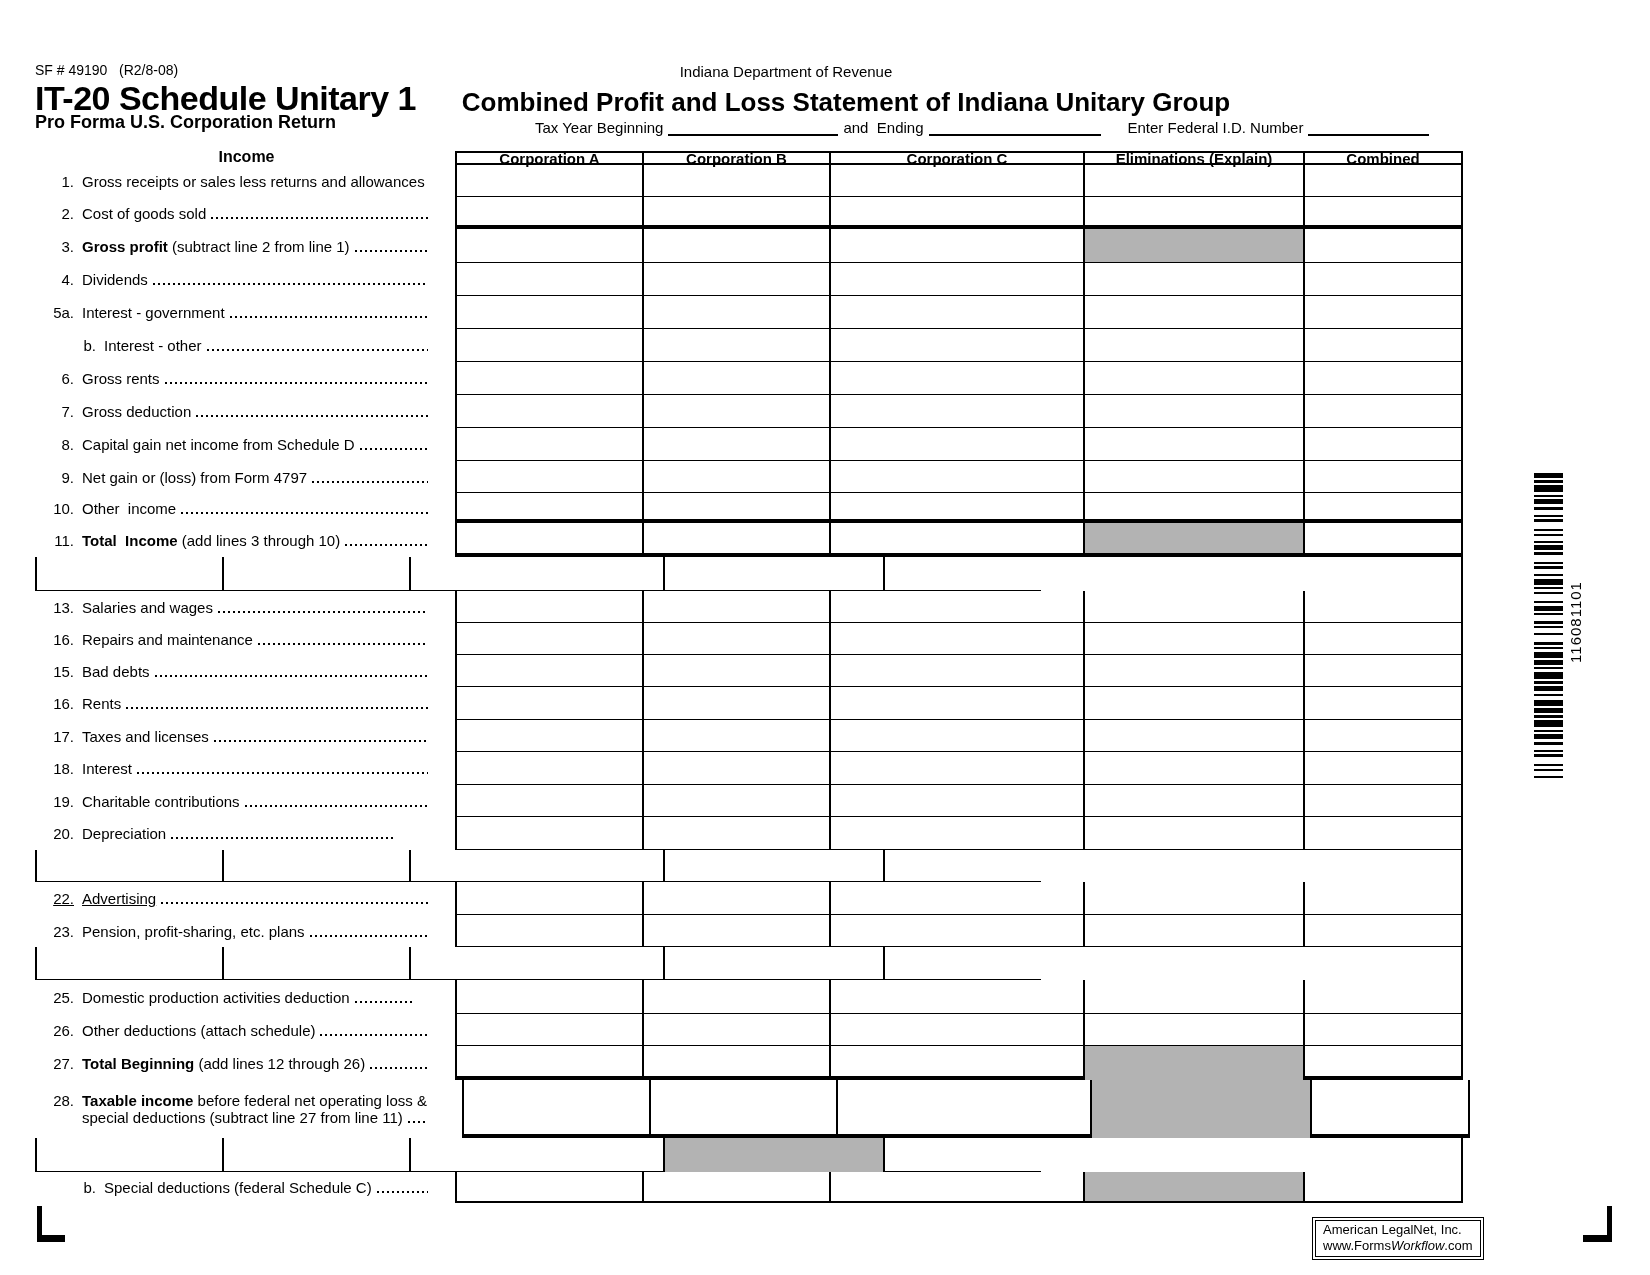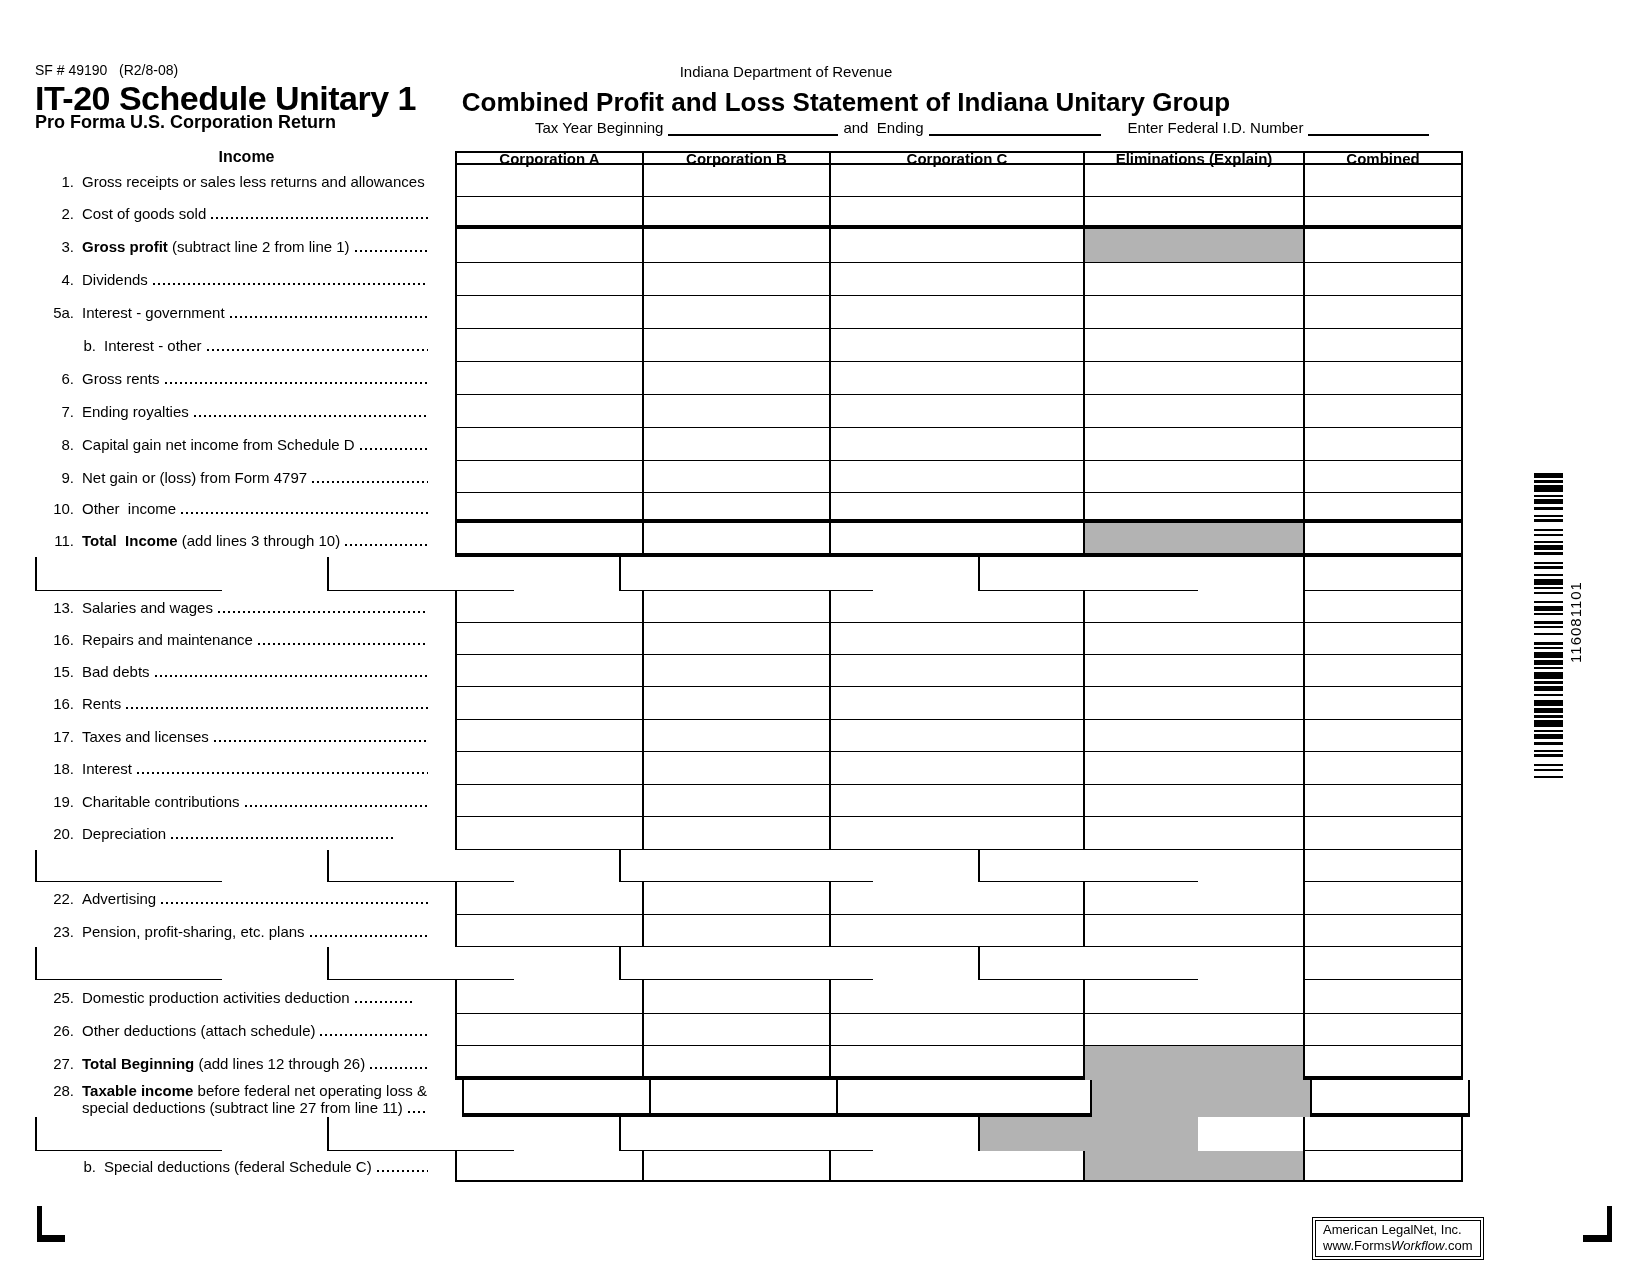--- a/index.html
+++ b/index.html
@@ -29,21 +29,21 @@
   .headlabel { justify-content:flex-end; align-items:center; }
   .section-title { font-weight:bold; font-size:16px; text-align:center; width:100%; line-height:16px; }
   .lline { display:flex; align-items:flex-end; font-size:15px; line-height:17px; }
   .num  { width:36px; text-align:right; flex-shrink:0; white-space:pre; }
   .num.indent { width:58px; }
   .txt  { margin-left:8px; white-space:pre; }
   .lline.l2 { margin-left:44px; }
   .l2 .txt2 { white-space:pre; }
   .leader { flex:1; height:2px; margin:0 27px 3px 5px;
             background:repeating-linear-gradient(90deg,#000 0,#000 2px,transparent 2px,transparent 5px); }
-  .cellwrap { display:flex; flex:1; border-left:2px solid #000; border-right:2px solid #000;justify-content:space-between; }
+  .cellwrap { display:flex; flex:1; border-left:2px solid #000; border-right:2px solid #000; }
   .headwrap { border-top:2px solid #000; }
   .lastwrap { border-bottom:2px solid #000; }
   .cell { border-left:2px solid #000; border-bottom:1px solid #000; height:100%; }
   .cell.c0 { border-left:none; width:185px; }
   .cell.c1 { width:187px; } .cell.c2 { width:254px; }
   .cell.c3 { width:220px; } .cell.c4 { width:158px; }
   .cell.thick { border-bottom:4px solid #000; }
   .cell.nob   { border-bottom:none; }
   .cell.gray  { background:#b3b3b3; }
   .hcell { border-bottom:2px solid #000 !important; font-weight:bold; font-size:15px;
@@ -204,21 +204,21 @@
         <div class="cell c1"></div>
         <div class="cell c2"></div>
         <div class="cell c3"></div>
         <div class="cell c4"></div>
       </div>
     </div>
     <div class="trow" style="height: 33px;">
       <div class="labelarea">
         <div class="lline">
           <span class="num">7.</span>
-          <span class="txt">Ending royalties</span>
+          <span class="txt">Gross deduction</span>
           <span class="leader"></span>
         </div>
       </div>
       <div class="cellwrap">
         <div class="cell c0"></div>
         <div class="cell c1"></div>
         <div class="cell c2"></div>
         <div class="cell c3"></div>
         <div class="cell c4"></div>
       </div>
@@ -426,21 +426,21 @@
     </div>
     <div class="trow" style="height: 32px;">
       <div class="cellwrap">
         <div class="cell c0"></div>
         <div class="cell c1"></div>
         <div class="cell c2"></div>
         <div class="cell c3"></div>
         <div class="cell c4"></div>
       </div>
     </div>
-    <div class="trow" style="height: 33px;">
+    <div class="trow" style="height: 33px; text-decoration: underline;">
       <div class="labelarea">
         <div class="lline">
           <span class="num">22.</span>
           <span class="txt">Advertising</span>
           <span class="leader"></span>
         </div>
       </div>
       <div class="cellwrap">
         <div class="cell c0"></div>
         <div class="cell c1"></div>
@@ -515,21 +515,21 @@
         </div>
       </div>
       <div class="cellwrap">
         <div class="cell c0 thick"></div>
         <div class="cell c1 thick"></div>
         <div class="cell c2 thick"></div>
         <div class="cell c3 gray nob"></div>
         <div class="cell c4 thick"></div>
       </div>
     </div>
-    <div class="trow" style="height: 37px; gap: 7px;">
+    <div class="trow" style="height: 58px; gap: 7px;">
       <div class="labelarea">
         <div class="lline">
           <span class="num">28.</span>
           <span class="txt"><b>Taxable income</b> before federal net operating loss &amp;</span>
         </div>
         <div class="lline l2">
           <span class="txt2">special deductions (subtract line 27 from line 11)</span>
           <span class="leader"></span>
         </div>
       </div>

